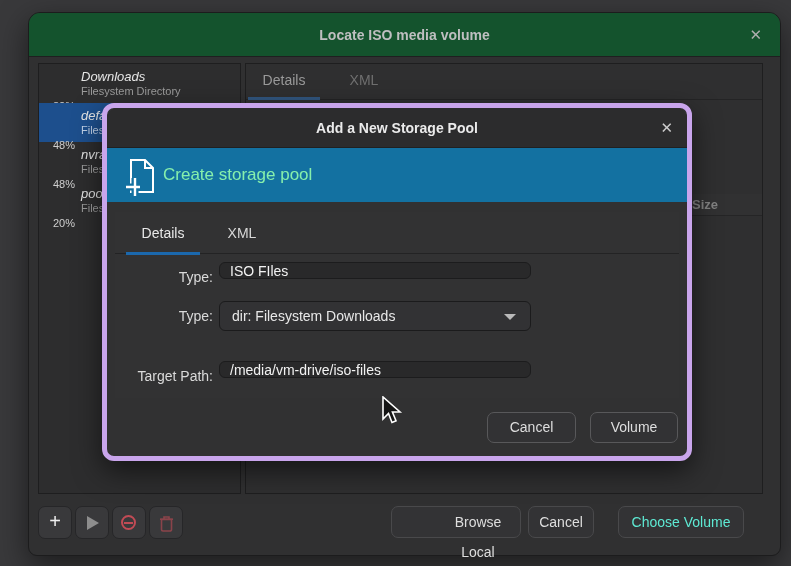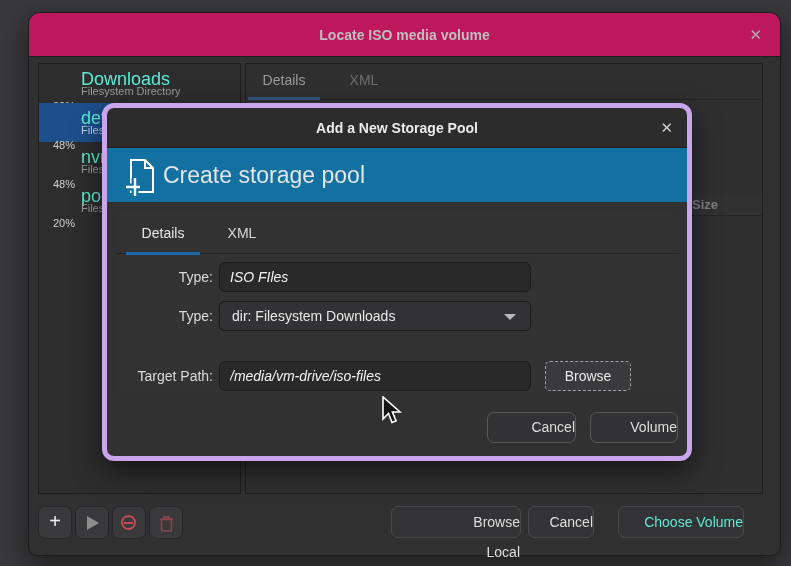--- a/index.html
+++ b/index.html
@@ -4,35 +4,35 @@
 <style>
   * { margin:0; padding:0; box-sizing:border-box; }
   html,body { width:791px; height:566px; background:#39393b; overflow:hidden;
               font-family:"Liberation Sans", sans-serif; }
   .abs { position:absolute; }
 
   
   #main-window { left:28px; top:12px; width:753px; height:544px;
     background:#303031; border:1px solid #1c1c1d; border-radius:12px 12px 9px 9px;
     box-shadow:0 10px 30px rgba(0,0,0,.5); }
-  #titlebar { left:0; top:0; width:751px; height:44px; background:#be185d;
+  #titlebar { left:0; top:0; width:751px; height:44px; background:#14532d;
     border-bottom:1px solid #1f1f20; border-radius:11px 11px 0 0; }
   #titlebar .title { width:100%; text-align:center; line-height:44px;
     font-weight:bold; font-size:14px; color:#bfbfc1; }
   .close-x { font-size:15px; color:#aeaeae; cursor:default; line-height:1; }
   #main-close { right:18px; top:14px; }
 
   
   #pool-list { left:9px; top:50px; width:203px; height:431px;
     background:#2d2d2e; border:1px solid #1e1e1f; overflow:hidden; }
   .pool-row { position:relative; width:100%; height:39px; white-space:nowrap; }
   .pool-row.selected { background:#1d4f8d; }
   .pool-pct { position:absolute; left:4px; top:12px; width:32px; text-align:right;
     font-size:11px; color:#cfcfcf;margin-top:24px; }
-  .pool-name { position:absolute; left:42px; top:5px; font-size:18px; color:#5eead4; }
+  .pool-name { position:absolute; left:42px; top:5px; font-size:13px; color:#e5e5e5;font-style:italic; }
   .pool-type { position:absolute; left:42px; top:21px; font-size:11px; color:#9c9c9c; }
   .pool-row.selected .pool-type { color:#c2d2e8; }
 
   
   #detail-pane { left:216px; top:50px; width:518px; height:431px;
     background:#2f2f30; border:1px solid #1e1e1f; }
   #main-tabstrip { left:0; top:0; width:100%; height:36px; border-bottom:1px solid #242425; }
   .mtab { position:absolute; top:0; height:33px; line-height:33px; text-align:center;
     font-size:14px; }
   #mtab-details { left:0; width:76px; color:#9a9a9a; }
@@ -53,55 +53,55 @@
     border-left:12px solid #8d8d8d; border-top:7px solid transparent;
     border-bottom:7px solid transparent; }
   .ban-glyph { position:absolute; left:8px; top:8px; width:15px; height:15px;
     border:2px solid #c14b55; border-radius:50%; }
   .ban-glyph::after { content:""; position:absolute; left:1px; top:4.5px;
     width:9px; height:2px; background:#c14b55; }
   .trash-glyph { position:absolute; left:9px; top:8px; opacity:.6; }
 
   
   .btn { position:absolute; background:#333335; border:1px solid #49494b;
-    border-radius:7px; color:#dedede; font-size:14px; text-align:right; }
+    border-radius:7px; color:#dedede; font-size:14px; text-align:center; }
   .btn.disabled { color:#5eead4; }
   #btn-browse-local { left:362px; top:493px; width:130px; height:32px; line-height:30px;padding-left:44px; }
   #btn-main-cancel  { left:499px; top:493px; width:66px;  height:32px; line-height:30px; }
   #btn-choose-vol   { left:589px; top:493px; width:126px; height:32px; line-height:30px; }
 
   
   #dialog { left:102px; top:103px; width:590px; height:358px;
     border:5px solid #c9a5ec; border-radius:12px; background:#313132;
     box-shadow:0 10px 28px rgba(0,0,0,.55); }
   #dlg-titlebar { left:0; top:0; width:580px; height:40px; background:#2c2c2d;
     border-bottom:1px solid #202021; border-radius:11px 11px 0 0; }
   #dlg-titlebar .title { width:100%; text-align:center; line-height:40px;
     font-weight:bold; font-size:14px; color:#ebebeb; }
   #dlg-close { right:14px; top:12px; color:#cccccc; }
   #dlg-banner { left:0; top:40px; width:580px; height:54px; background:#1371a1; }
   #dlg-banner .banner-text { position:absolute; left:56px; top:0; line-height:54px;
-    font-size:23px; color:#e5e5e5; }
+    font-size:17px; color:#86efac; }
   #banner-icon { position:absolute; left:15px; top:9px; }
 
   #notebook { left:8px; top:104px; width:564px; height:186px; background:#323233; }
   #dlg-tabstrip { left:0; top:0; width:100%; height:42px; border-bottom:1px solid #232324; }
   .dtab { position:absolute; top:6px; height:33px; line-height:30px; text-align:center;
     font-size:14px; }
   #dtab-details { left:11px; width:74px; color:#e8e8e8; }
   #dtab-details .underline { position:absolute; left:0; bottom:-4px; width:74px;
     height:3px; background:#1b68ad; }
   #dtab-xml { left:104px; width:46px; color:#d8d8d8; }
 
   .form-label { position:absolute; left:0; width:98px; height:30px; line-height:30px;
     text-align:right; font-size:14px; color:#dadada; }
-  .entry { position:absolute; left:104px; width:312px; height:30px;
+  .entry { position:absolute; left:104px; width:312px; height:17px;
     background:#29292a; border:1px solid #1c1c1d; border-radius:6px;
     color:#f2f2f2; font-size:14px; padding:0 10px;
-    font-family:"Liberation Sans", sans-serif;font-style:italic; }
+    font-family:"Liberation Sans", sans-serif; }
   #row-name   { top:50px; }
   #row-type   { top:89px; }
   #row-target { top:149px; }
   .form-row { position:absolute; left:0; width:564px; height:30px; }
   #combo-type { position:absolute; left:104px; width:312px; height:30px;
     background:#323234; border:1px solid #1b1b1c; border-radius:6px; }
   #combo-type .combo-value { position:absolute; left:12px; line-height:28px;
     font-size:14px; color:#e8e8e8; }
   .caret-down { position:absolute; right:14px; top:12px; width:0; height:0;
     border-left:6px solid transparent; border-right:6px solid transparent;
@@ -232,21 +232,20 @@
       <span class="form-label">Type:</span>
       <div id="combo-type">
         <span class="combo-value">dir: Filesystem Downloads</span>
         <span class="caret-down"></span>
       </div>
     </div>
 
     <div class="form-row" id="row-target">
       <span class="form-label">Target Path:</span>
       <input class="entry" type="text" value="/media/vm-drive/iso-files" style="">
-      <div id="btn-browse">Browse</div>
     </div>
   </div>
 
   <div class="btn" id="btn-dlg-cancel">Cancel</div>
   <div class="btn" id="btn-dlg-finish">Volume</div>
 </div>
 
 <svg class="abs" id="cursor" width="24" height="30" viewBox="0 0 24 30">
   <polygon points="2,1 2,23 7.5,17.5 11,26.5 15,24.8 11.4,16 19,16" fill="#141414" stroke="#ffffff" stroke-width="1.6"></polygon>
 </svg>

